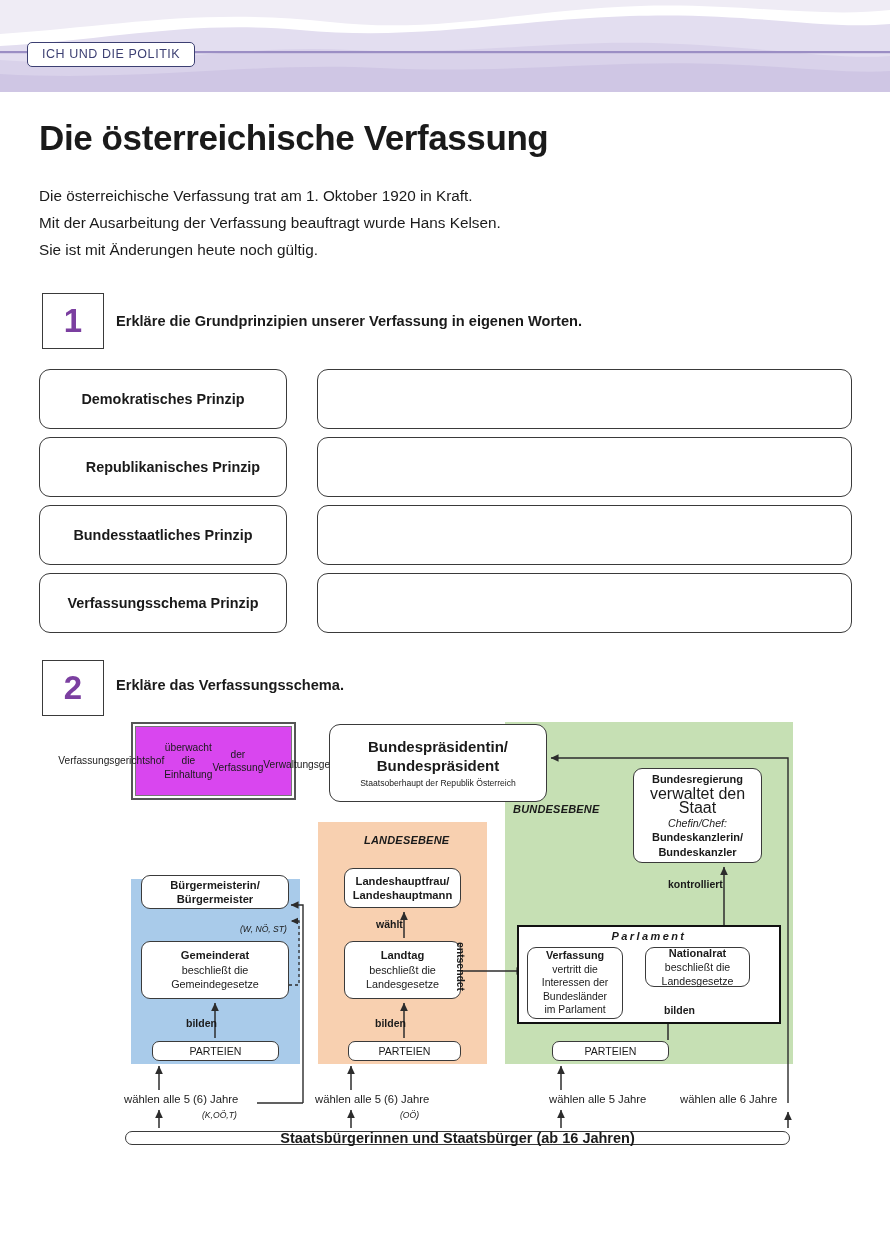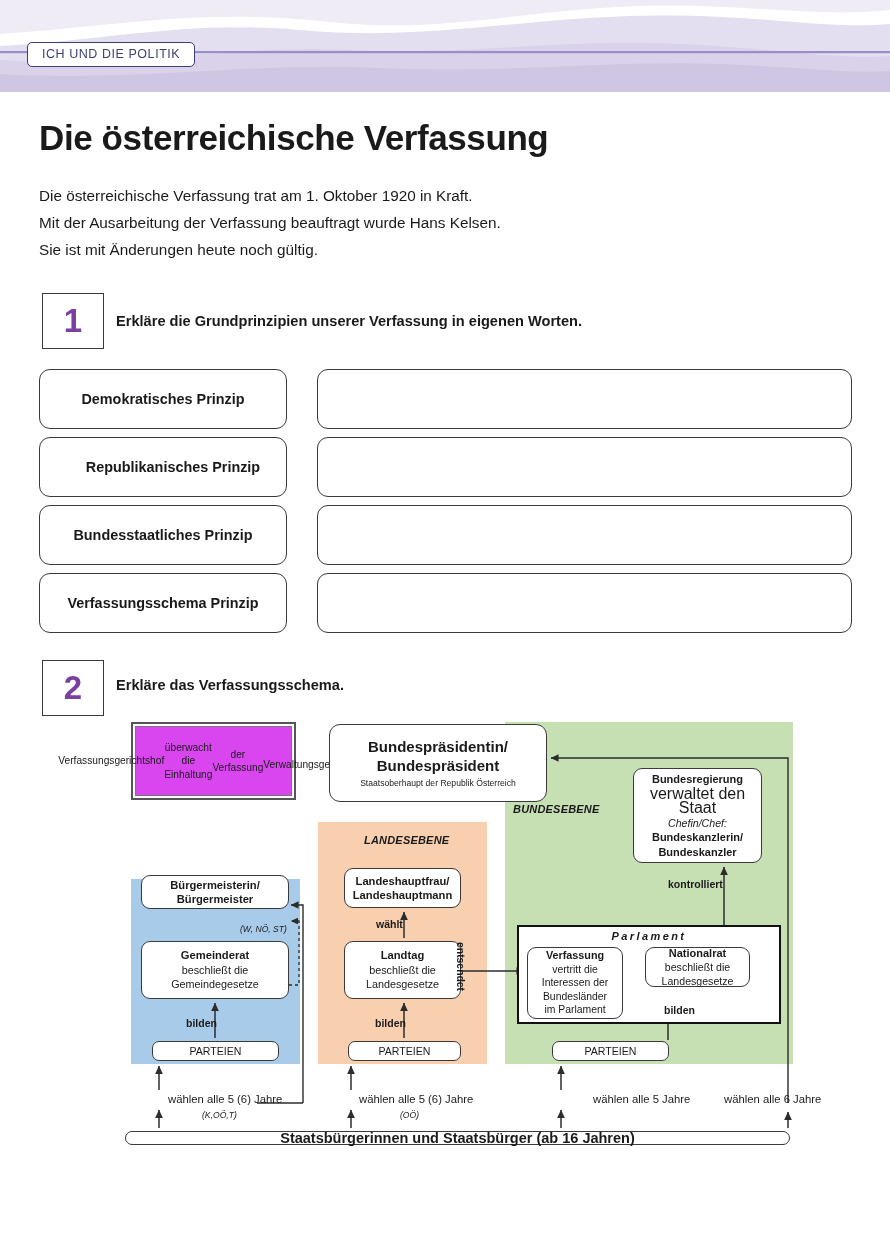--- a/index.html
+++ b/index.html
@@ -138,21 +138,21 @@
     border: 1.4px solid #3a3a3a; border-radius: 9px; background: #fff;
     display: flex; align-items: center; justify-content: center;
     font-size: 14.5px; font-weight: 700; color: #1a1a1a;
   }
 
   .edge-label {
     position: absolute; font-size: 10.5px; font-weight: 700; color: #1a1a1a;
     white-space: nowrap;
   }
   .vote-label {
-    position: absolute; font-size: 11.3px; color: #1a1a1a; white-space: nowrap; margin-left: 44px;
+    position: absolute; font-size: 11.3px; color: #1a1a1a; white-space: nowrap;
   }
   .vote-sub {
     position: absolute; font-size: 8.6px; font-style: italic; color: #1a1a1a; white-space: nowrap;
   }
   #entsendet-label {
     position: absolute; left: 466px; top: 942px;
     font-size: 10.4px; font-weight: 700; color: #1a1a1a;
     transform: rotate(90deg); transform-origin: left top;
     white-space: nowrap;
   }

